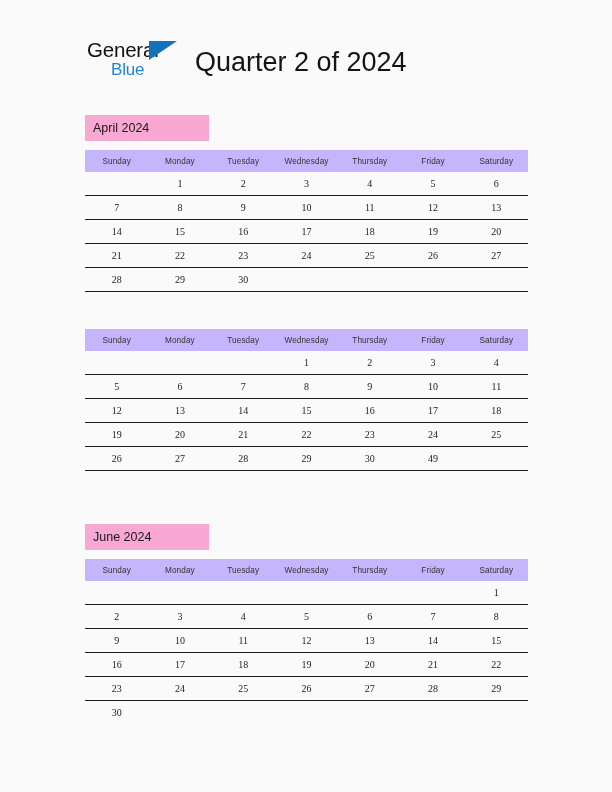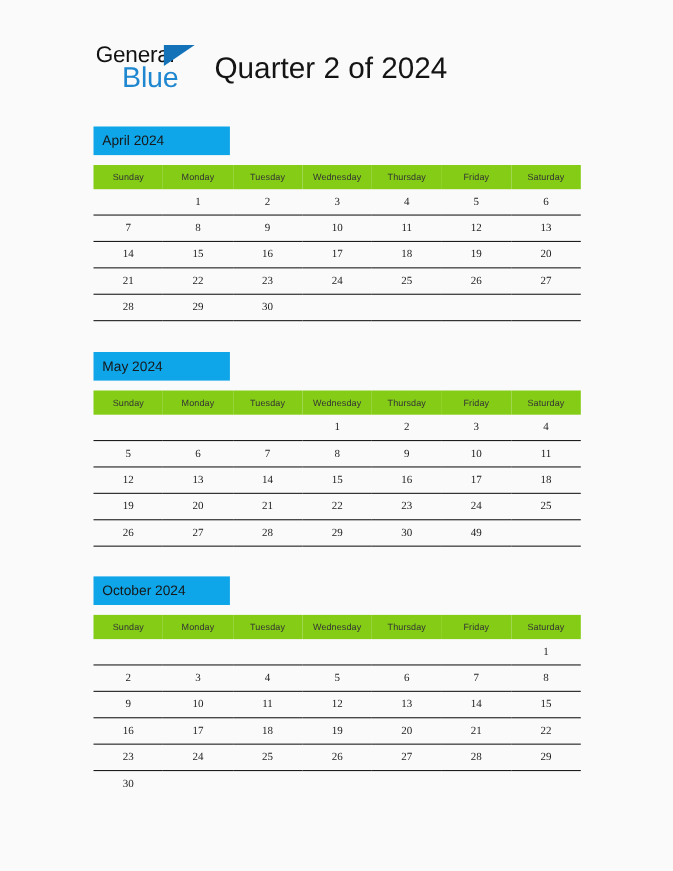--- a/index.html
+++ b/index.html
@@ -54,21 +54,21 @@
     top: 3px;
     width: 0;
     height: 0;
     border-left: 28px solid #1473b8;
     border-bottom: 19px solid transparent;
   }
   .logo-blue {
     position: absolute;
     left: 24px;
     top: 20px;
-    font-size: 26px;
+    font-size: 17px;
     letter-spacing: -0.2px;
     color: #1f86d0;
     font-family: "Liberation Sans", sans-serif;
     line-height: 24px;
   }
   .title {
     font-size: 27px;
     color: #141414;
     font-family: "Liberation Sans", sans-serif;
     line-height: 28px;
@@ -85,37 +85,37 @@
   #month-0 { top: 115px; }
   #month-1 { top: 320px; }
   #month-2 { top: 524px; }
 
   .month-title {
     display: inline-block;
     box-sizing: border-box;
     width: 124px;
     height: 26px;
     line-height: 26px;
-    background: #0ea5e9;
+    background: #f9a8d4;
     color: #171717;
     font-size: 12.5px;
     padding-left: 8px;
     font-family: "Liberation Sans", sans-serif;
     white-space: nowrap;
   }
   .cal-wrap {
     margin-top: 9px;
   }
   table.cal {
     width: 443px;
     border-collapse: collapse;
     table-layout: fixed;
   }
   table.cal th {
-    background: #84cc16;
+    background: #c4b5fd;
     font-size: 8.2px;
     font-weight: normal;
     color: #333333;
     height: 20px;
     text-align: center;
     font-family: "Liberation Sans", sans-serif;
     border: none;
     letter-spacing: 0.1px;
   }
   table.cal td {
@@ -212,21 +212,20 @@
               <td></td>
               <td></td>
               <td></td>
             </tr>
           </tbody>
         </table>
       </div>
   </div>
 
   <div class="month-block" id="month-1">
-    <div class="month-title">May 2024</div>
     <div class="cal-wrap">
         <table class="cal">
           <thead>
             <tr>
               <th>Sunday</th>
               <th>Monday</th>
               <th>Tuesday</th>
               <th>Wednesday</th>
               <th>Thursday</th>
               <th>Friday</th>
@@ -278,21 +277,21 @@
               <td>30</td>
               <td>49</td>
               <td></td>
             </tr>
           </tbody>
         </table>
       </div>
   </div>
 
   <div class="month-block" id="month-2">
-    <div class="month-title">October 2024</div>
+    <div class="month-title">June 2024</div>
     <div class="cal-wrap">
         <table class="cal">
           <thead>
             <tr>
               <th>Sunday</th>
               <th>Monday</th>
               <th>Tuesday</th>
               <th>Wednesday</th>
               <th>Thursday</th>
               <th>Friday</th>

